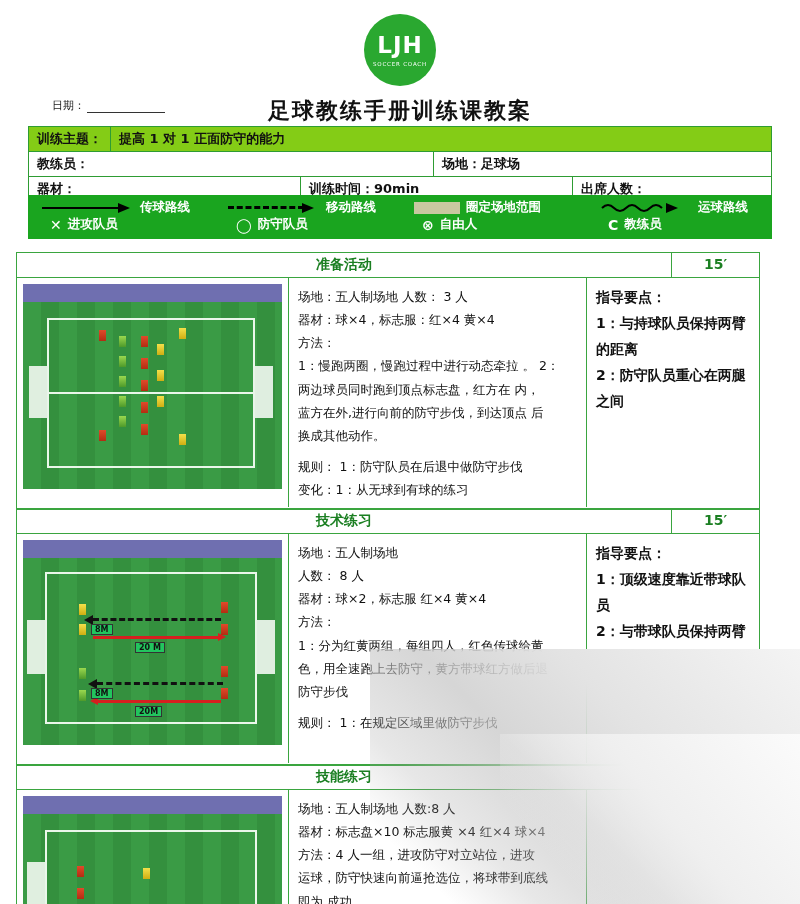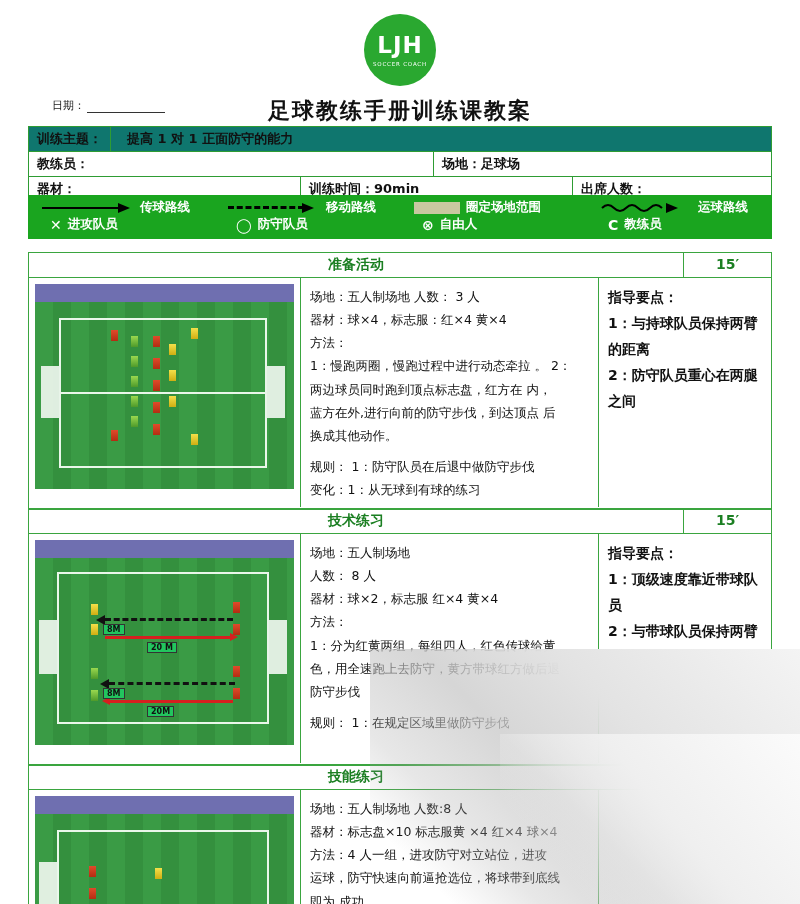--- a/index.html
+++ b/index.html
@@ -36,21 +36,21 @@
     display:flex; align-items:flex-end; gap:2px;
   }
   .date-row .line { display:inline-block; width:78px; border-bottom:1px solid #333; height:12px; }
 
   
   .info { position:absolute; left:28px; top:126px; width:744px; border:1px solid #2e9c33; }
   .info .r { display:flex; border-bottom:1px solid #2e9c33; }
   .info .r:last-child { border-bottom:none; }
   .cell { padding:3px 8px; font-size:13px; font-weight:bold; border-right:1px solid #2e9c33; white-space:nowrap; }
   .cell:last-child { border-right:none; }
-  .row-theme { background:#0f766e;gap:8px; }
+  .row-theme { background:#84cc16; }
   .row-theme .cell { flex:1; font-weight:bold; color:#111; }
   .r2 .c1 { width:405px; background:#ffffff; }
   .r2 .c2 { flex:1; background:#ffffff; }
   .r3 .c1 { width:272px; }
   .r3 .c2 { width:272px; }
   .r3 .c3 { flex:1; }
 
   
   .legend { position:absolute; left:28px; top:195px; width:744px; background:#1aa51f; color:#fff; padding:4px 0 6px 0; }
   .legend .lr { display:flex; align-items:center; font-size:12.5px; font-weight:bold; }
@@ -62,21 +62,21 @@
   .arrow-solid:after { content:""; position:absolute; left:76px; top:0; border-left:12px solid #000; border-top:5px solid transparent; border-bottom:5px solid transparent; }
   .arrow-dash { width:92px; height:10px; position:relative; }
   .arrow-dash:before { content:""; position:absolute; left:0; top:3.5px; width:76px; border-top:3px dashed #000; }
   .arrow-dash:after { content:""; position:absolute; left:74px; top:0; border-left:12px solid #000; border-top:5px solid transparent; border-bottom:5px solid transparent; }
   .arrow-wave { width:92px; height:12px; position:relative; }
   .arrow-wave svg { position:absolute; left:0; top:0; }
   .swatch { width:46px; height:12px; background:#c8c8a0; display:inline-block; }
   .gly { font-size:14px; font-weight:bold; }
 
   
-  .sec { position:absolute; left:28px; width:744px; border:1px solid #3aa53f; }
+  .sec { position:absolute; left:16px; width:744px; border:1px solid #3aa53f; }
   .sec-head { display:flex; border-bottom:1px solid #3aa53f; }
   .sec-head .title { flex:1; text-align:center; font-weight:bold; color:#1b7f22; font-size:14px; padding:3px 0; }
   .sec-head .time { width:88px; border-left:1px solid #3aa53f; text-align:center; font-weight:bold; color:#1b7f22; font-size:14px; padding:3px 0; }
   .sec-body { display:flex; }
   .col-img { width:272px; border-right:1px solid #3aa53f; padding:6px; }
   .col-mid { flex:1; border-right:1px solid #3aa53f; padding:7px 9px; font-size:12.5px; line-height:1.85; }
   .col-right { width:172px; padding:7px 9px; font-size:14px; line-height:1.85; font-weight:bold; }
   .col-right .hd { font-weight:bold; }
   .col-mid p, .col-right p { margin:0; }
   .gap { height:8px; }

